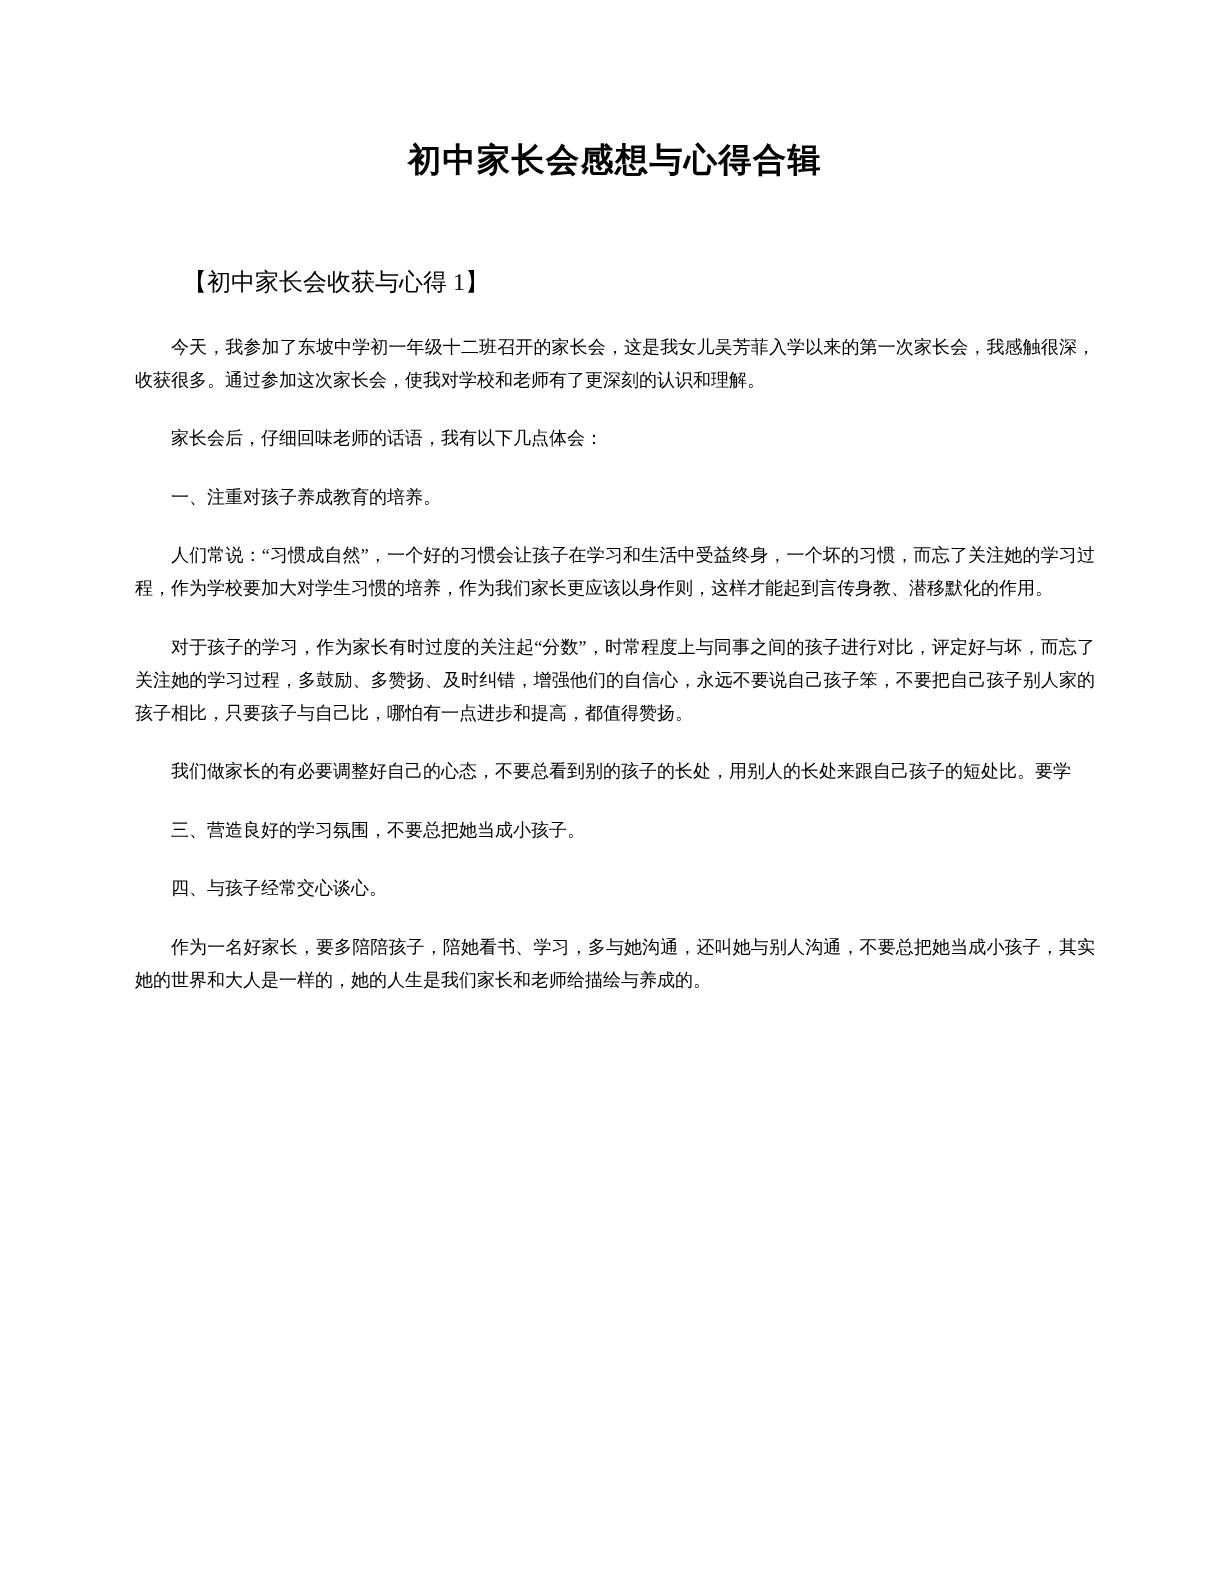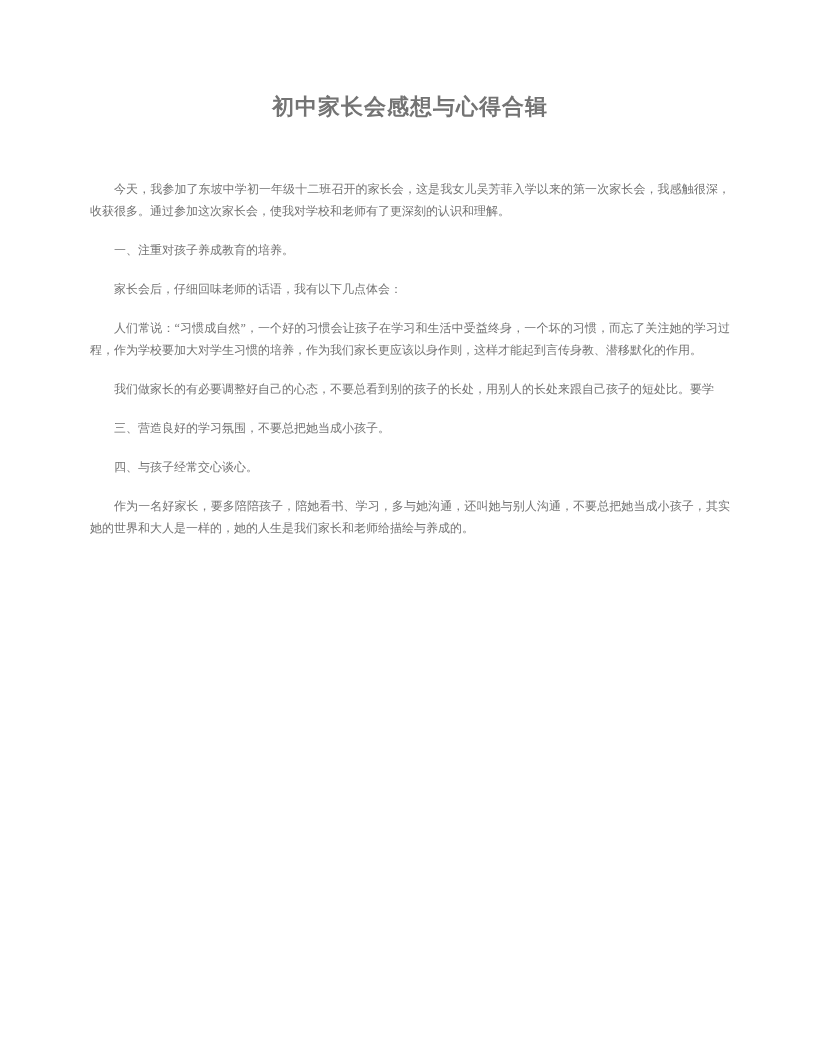--- a/index.html
+++ b/index.html
@@ -8,21 +8,21 @@
     background: #ffffff;
   }
   .page {
     position: relative;
     width: 816px;
     height: 796px;
     background: #ffffff;
     box-sizing: border-box;
     padding: 92px 86px 24px 90px;
     font-family: "Liberation Serif", "DejaVu Serif", serif;
-    color: #737373;
+    color: #000000;
     overflow: hidden;
   }
   .doc-title {
     font-size: 22px;
     font-weight: bold;
     text-align: center;
     line-height: 30px;
     margin: 0 0 56px 0;
     letter-spacing: 1px;
   }
@@ -38,21 +38,23 @@
     text-indent: 2em;
     text-align: justify;
     margin: 0 0 17px 0;
   }
 </style>
 </head>
 <body>
 
 <div class="page">
   <h1 class="doc-title">初中家长会感想与心得合辑</h1>
+  <p class="section-heading">【初中家长会收获与心得 1】</p>
   <p class="para">今天，我参加了东坡中学初一年级十二班召开的家长会，这是我女儿吴芳菲入学以来的第一次家长会，我感触很深，收获很多。通过参加这次家长会，使我对学校和老师有了更深刻的认识和理解。</p>
+  <p class="para">家长会后，仔细回味老师的话语，我有以下几点体会：</p>
   <p class="para">一、注重对孩子养成教育的培养。</p>
-  <p class="para">家长会后，仔细回味老师的话语，我有以下几点体会：</p>
   <p class="para">人们常说：“习惯成自然”，一个好的习惯会让孩子在学习和生活中受益终身，一个坏的习惯，而忘了关注她的学习过程，作为学校要加大对学生习惯的培养，作为我们家长更应该以身作则，这样才能起到言传身教、潜移默化的作用。</p>
+  <p class="para">对于孩子的学习，作为家长有时过度的关注起“分数”，时常程度上与同事之间的孩子进行对比，评定好与坏，而忘了关注她的学习过程，多鼓励、多赞扬、及时纠错，增强他们的自信心，永远不要说自己孩子笨，不要把自己孩子别人家的孩子相比，只要孩子与自己比，哪怕有一点进步和提高，都值得赞扬。</p>
   <p class="para">我们做家长的有必要调整好自己的心态，不要总看到别的孩子的长处，用别人的长处来跟自己孩子的短处比。要学</p>
   <p class="para">三、营造良好的学习氛围，不要总把她当成小孩子。</p>
   <p class="para">四、与孩子经常交心谈心。</p>
   <p class="para">作为一名好家长，要多陪陪孩子，陪她看书、学习，多与她沟通，还叫她与别人沟通，不要总把她当成小孩子，其实她的世界和大人是一样的，她的人生是我们家长和老师给描绘与养成的。</p>
 </div>
 
 </body></html>

